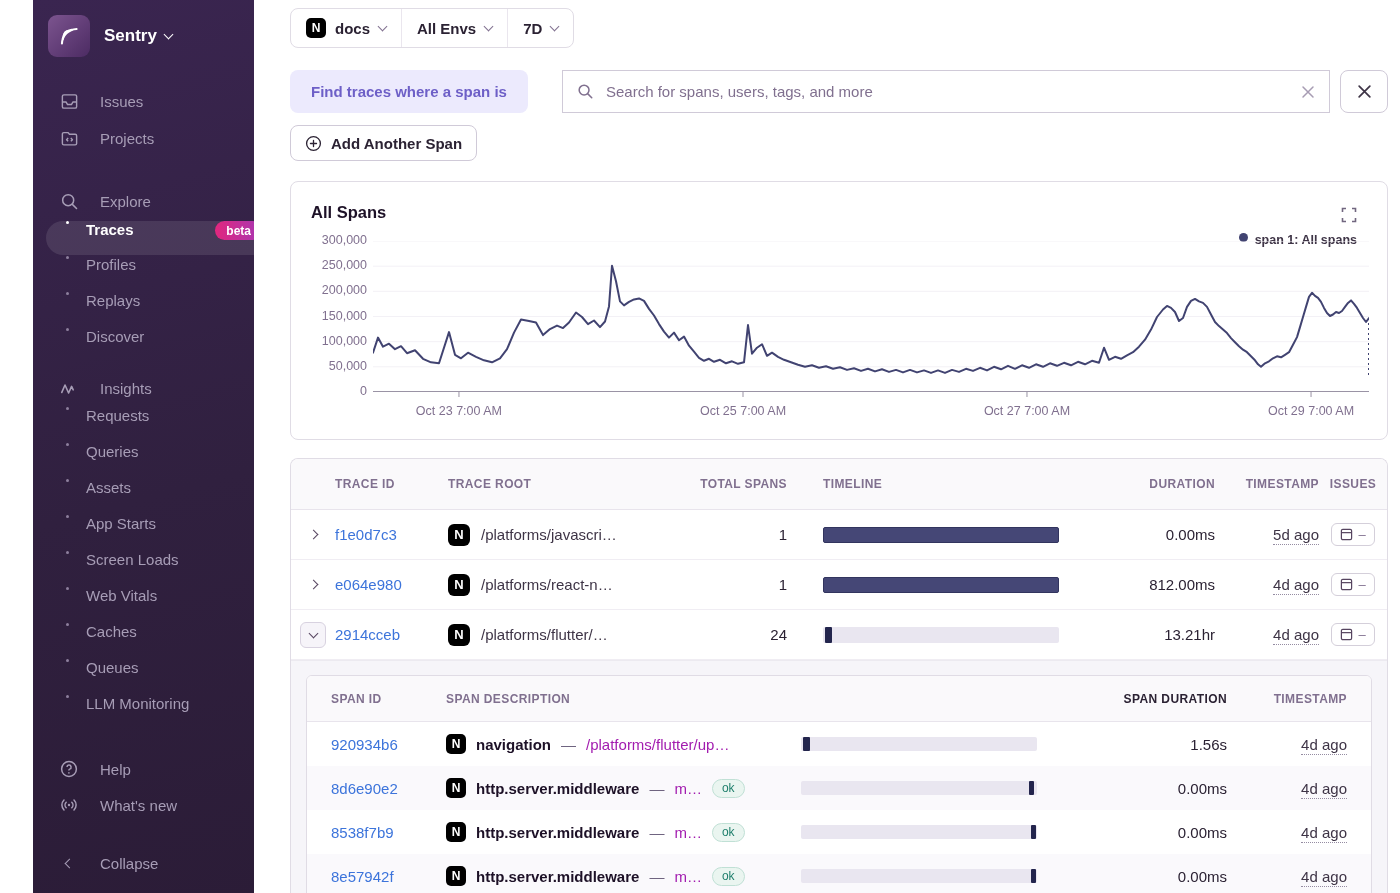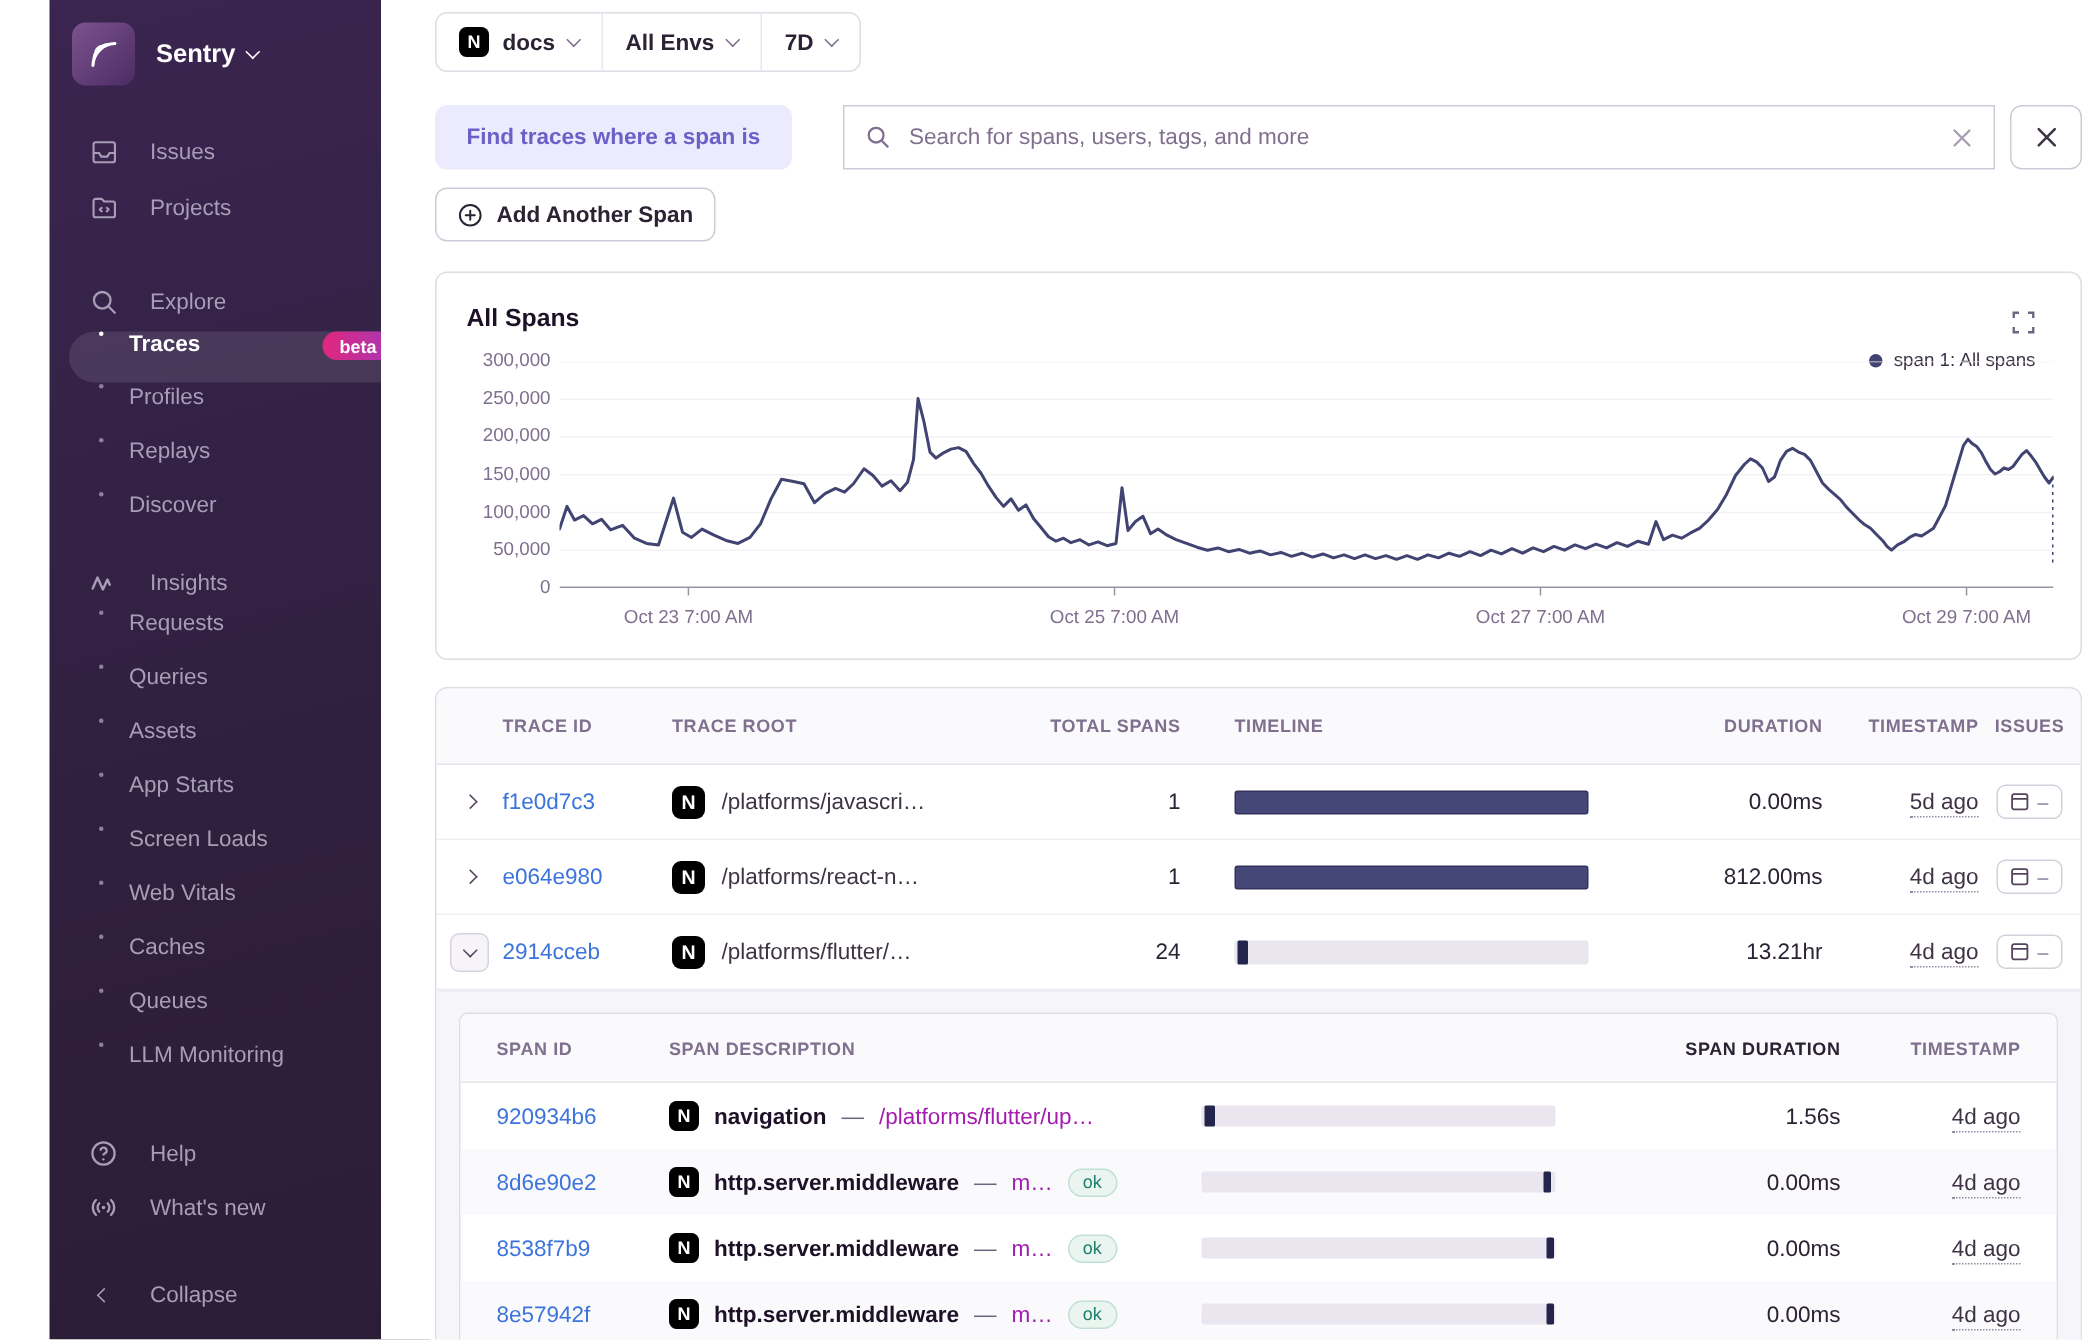--- a/index.html
+++ b/index.html
@@ -53,21 +53,21 @@
   .close-btn{position:absolute;left:1086px;top:70px;width:48px;height:43px;border:1px solid #d0cad8;border-radius:8px;
     background:#fff;display:flex;align-items:center;justify-content:center;color:#3e3446;cursor:pointer;}
   .add-span{position:absolute;left:36px;top:125px;height:36px;border:1px solid #d0cad8;border-radius:8px;background:#fff;
     display:flex;align-items:center;gap:9px;padding:0 14px;font-size:15px;font-weight:600;color:#2b2233;
     font-family:"Liberation Sans",sans-serif;cursor:pointer;box-sizing:border-box;}
   
   .chart-panel{position:absolute;left:36px;top:181px;width:1098px;height:259px;border:1px solid #e0dce5;border-radius:8px;
     box-sizing:border-box;background:#fff;}
   .chart-title{position:absolute;left:20px;top:21px;font-size:16.5px;font-weight:700;color:#1d1127;}
   .expand{position:absolute;right:30px;top:25px;color:#71667f;}
-  .legend{position:absolute;right:30px;top:51px;display:flex;align-items:center;gap:7px;font-size:12.5px;color:#3e3446;}
+  .legend{position:absolute;right:30px;top:51px;display:flex;gap:7px;font-size:12.5px;color:#3e3446;font-weight:bold;}
   .ldot{width:9px;height:9px;border-radius:50%;background:#414371;}
   .ylab{position:absolute;left:14px;width:62px;text-align:right;font-size:12.5px;color:#80708f;}
   .plot{position:absolute;left:82px;top:59px;}
   .xlab{position:absolute;top:222px;transform:translateX(-50%);font-size:12.5px;color:#80708f;white-space:nowrap;}
   
   .trace-panel{position:absolute;left:36px;top:458px;width:1098px;height:513px;border:1px solid #e0dce5;border-bottom:none;
     border-radius:8px 8px 0 0;box-sizing:border-box;overflow:hidden;background:#fff;}
   .t-head{display:flex;align-items:center;height:50px;background:#faf9fb;border-bottom:1px solid #e8e4ec;
     font-size:12px;font-weight:700;color:#80708f;letter-spacing:.4px;}
   .t-row{display:flex;align-items:center;height:49px;border-bottom:1px solid #f0edf3;font-size:15px;color:#2b2233;}

